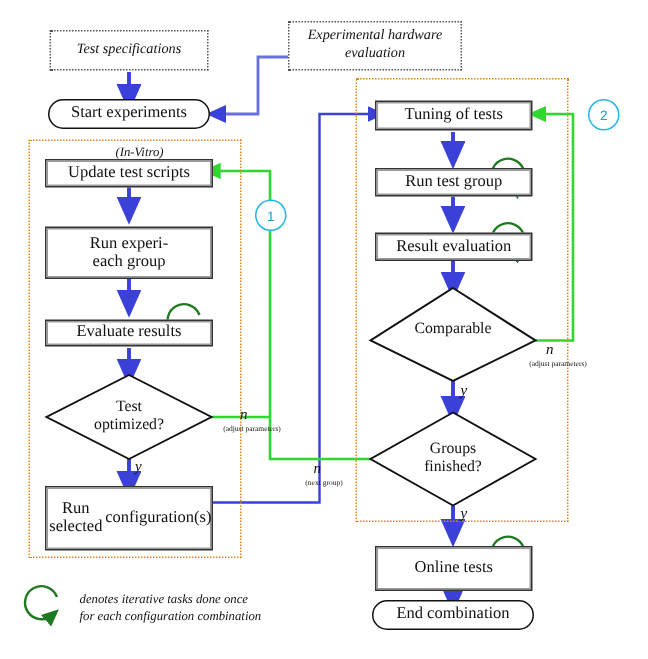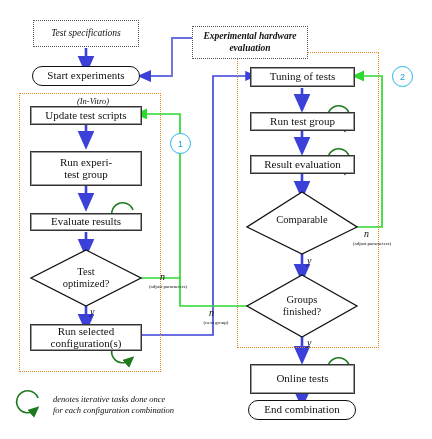--- a/index.html
+++ b/index.html
@@ -161,46 +161,46 @@
 
   <div class="group" style="left:19px;top:93px;width:142px;height:279px;"></div>
   <div class="group-label" style="left:55px;top:96px;width:70px;">(In-Vitro)</div>
 
   <div class="group" style="left:237px;top:52px;width:142px;height:296px;"></div>
 
   <div class="note" style="left:33px;top:20px;width:106px;height:27px;">
     <span>Test specifications</span>
   </div>
 
-  <div class="note" style="left:192px;top:26px;width:116px;height:33px;font-weight:bold;">
+  <div class="note" style="left:192px;top:14px;width:116px;height:33px;">
     <span>Experimental hardware evaluation</span>
   </div>
 
   <div class="node term" style="left:32px;top:66px;width:108px;height:20px;">
     <span>Start experiments</span>
   </div>
 
   <div class="node term" style="left:248px;top:400px;width:108px;height:20px;">
     <span>End combination</span>
   </div>
 
   <div class="node proc" style="left:30px;top:106px;width:112px;height:19px;">
     <span>Update test scripts</span>
   </div>
 
   <div class="node proc" style="left:30px;top:151px;width:112px;height:35px;flex-direction:column;">
     <span>Run experi-</span>
-    <span>test group</span>
+    <span>each group</span>
   </div>
 
   <div class="node proc" style="left:30px;top:213px;width:112px;height:18px;">
     <span>Evaluate results</span>
   </div>
 
-  <div class="node proc" style="left:30px;top:324px;width:112px;height:27px;flex-direction:column;">
+  <div class="node proc" style="left:30px;top:324px;width:112px;height:43px;flex-direction:row;">
     <span>Run selected</span>
     <span>configuration(s)</span>
   </div>
 
   <div class="node proc" style="left:250px;top:67px;width:105px;height:20px;">
     <span>Tuning of tests</span>
   </div>
 
   <div class="node proc" style="left:250px;top:112px;width:105px;height:19px;">
     <span>Run test group</span>

